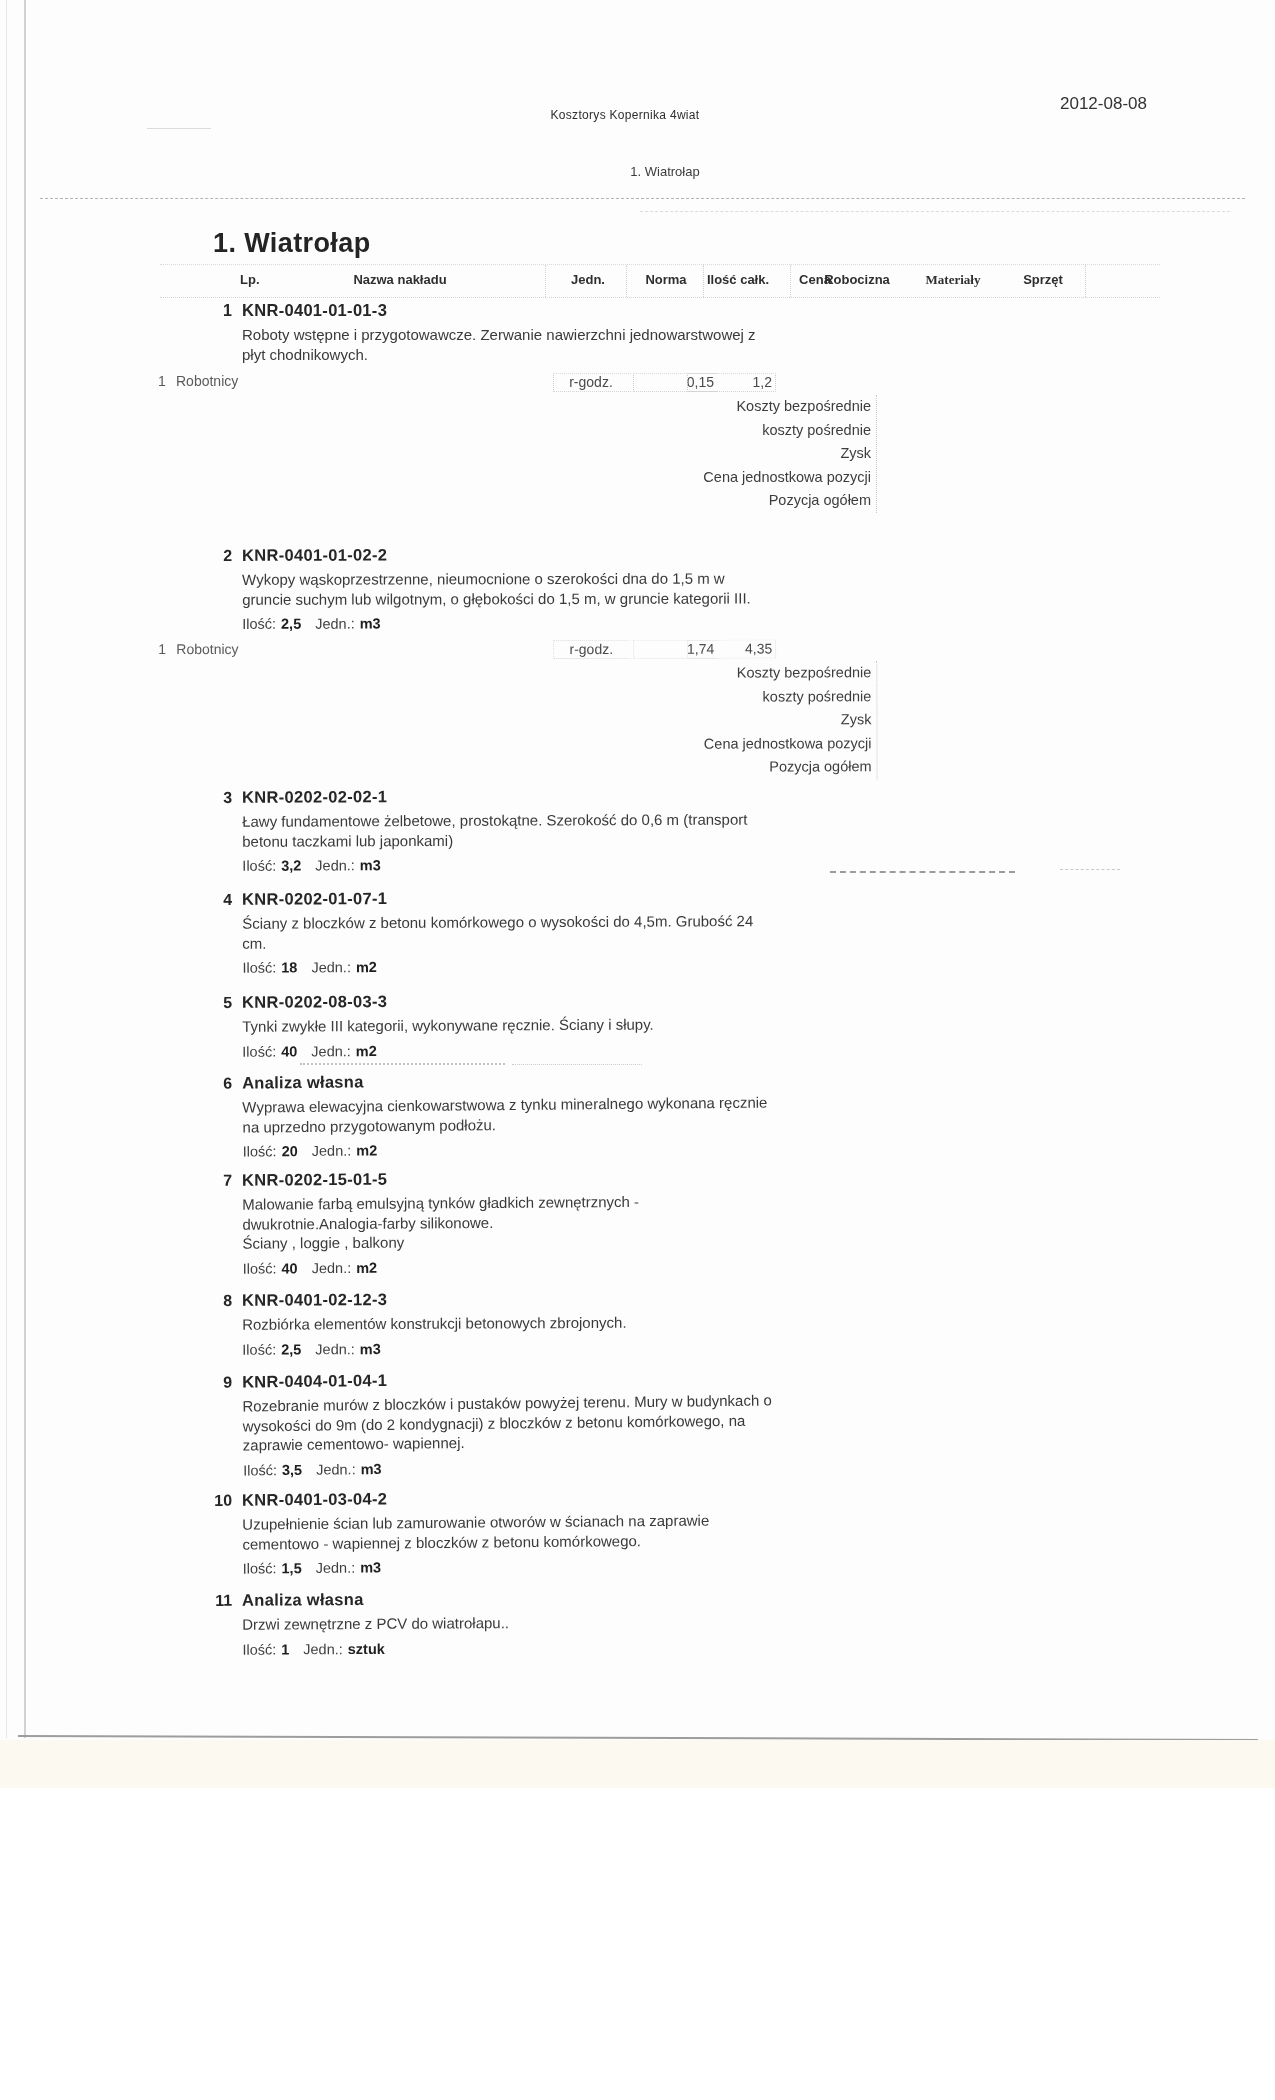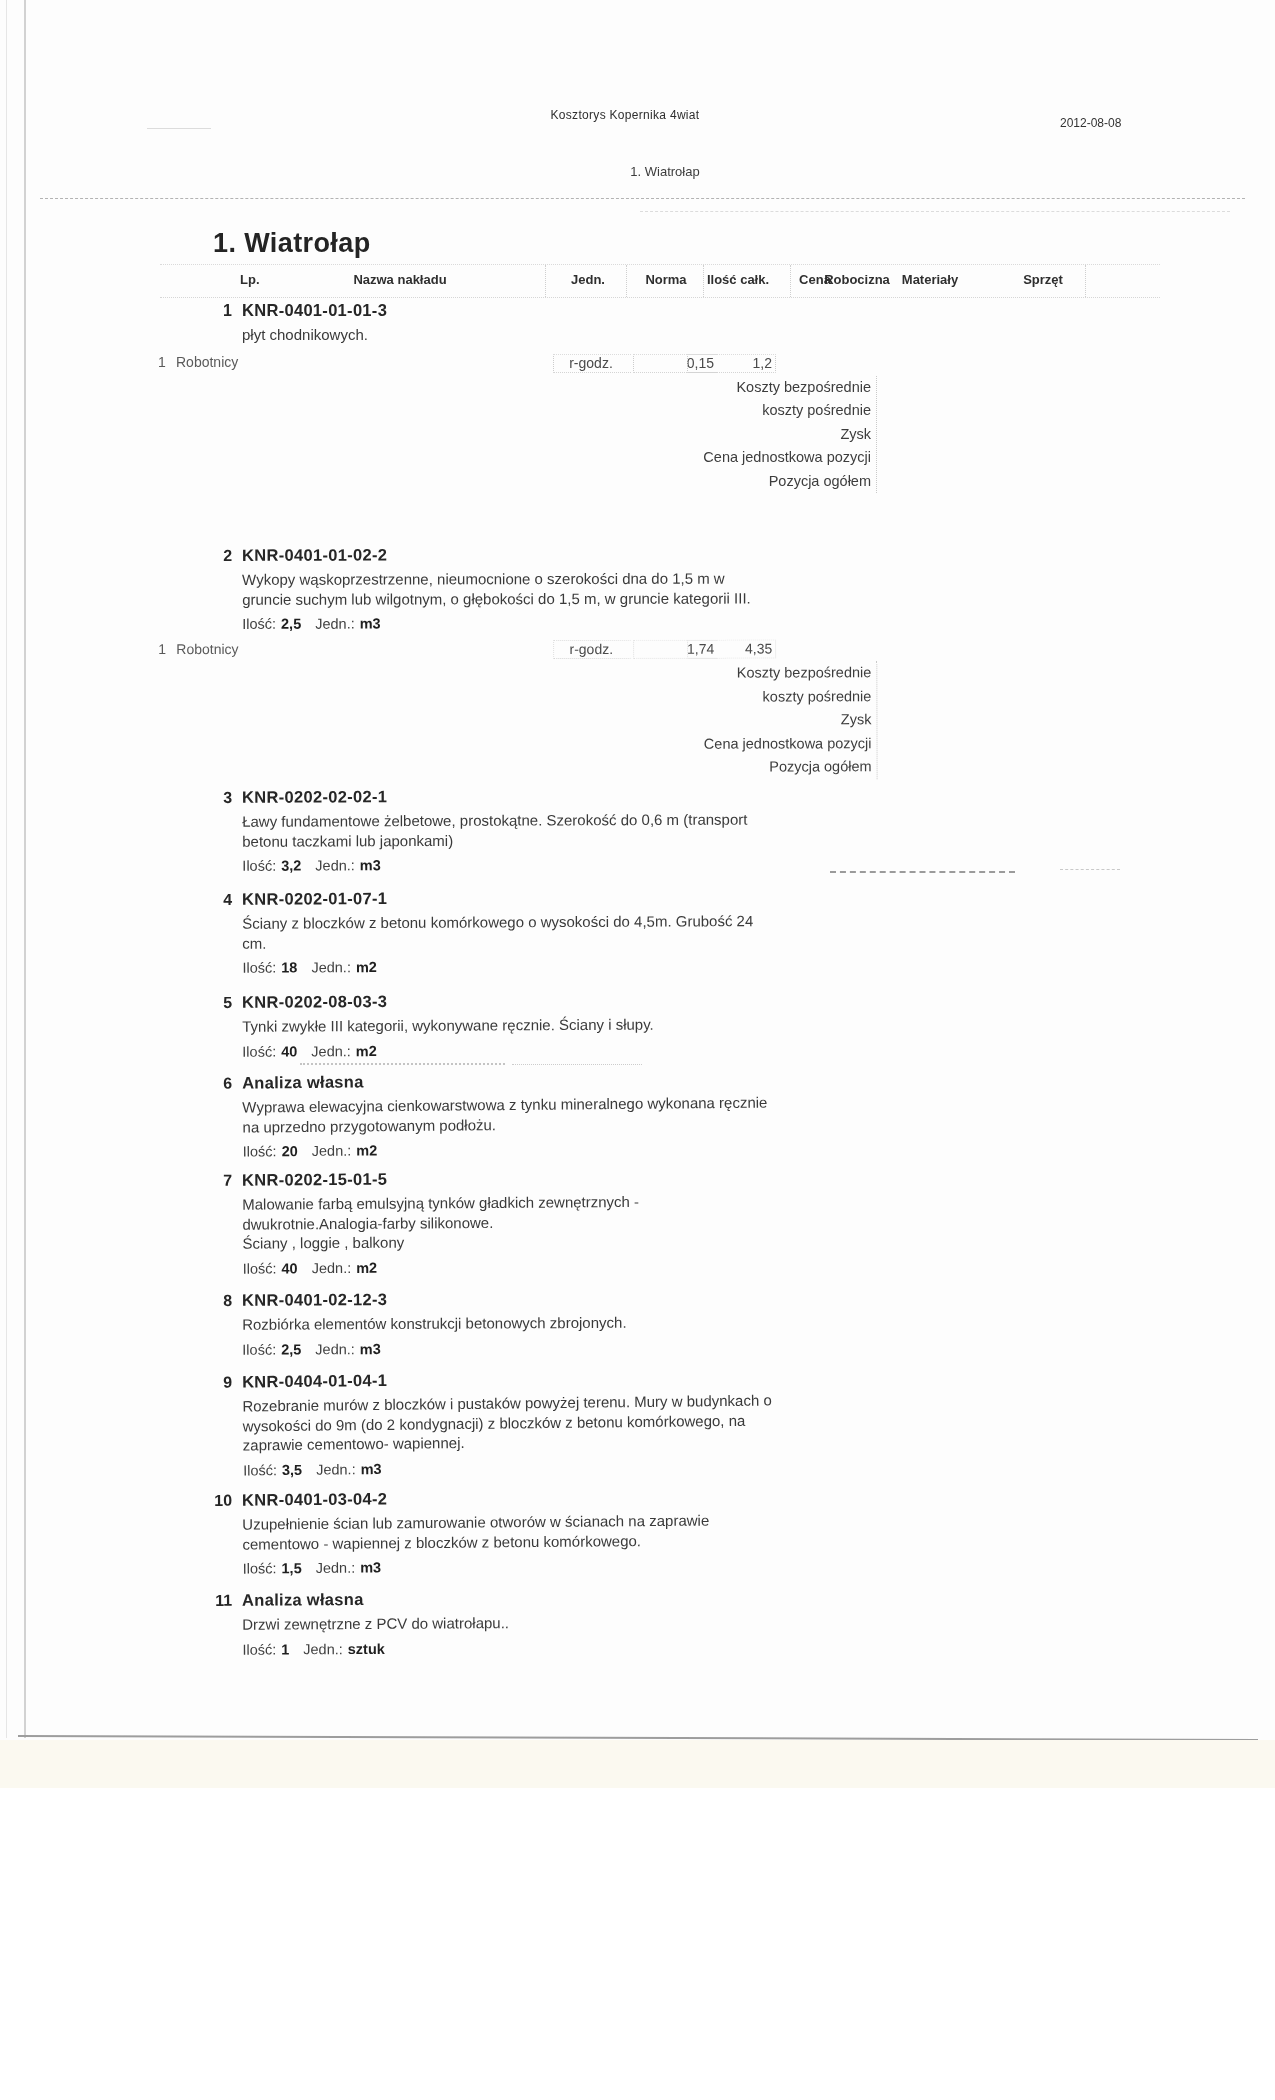--- a/index.html
+++ b/index.html
@@ -14,42 +14,42 @@
   .edge-line-a{position:absolute;left:6px;top:0;width:1px;height:1738px;background:#e6e6e6;}
   .edge-line-b{position:absolute;left:24px;top:0;width:2px;height:1738px;background:#d2d2d2;}
   .smudge{position:absolute;left:147px;top:128px;width:64px;height:1px;background:#dcdcdc;}
   .page-bottom-edge{position:absolute;left:18px;top:1735px;width:1240px;height:2px;background:#9d9d9d;
     transform:rotate(0.18deg);transform-origin:left center;}
   .below-band{position:absolute;left:0;top:1740px;width:1275px;height:48px;background:#fbf9f0;}
 
   
   .doc-title{position:absolute;left:0;top:108px;width:1250px;text-align:center;
     font-size:12px;color:#2e2e2e;letter-spacing:0.3px;}
-  .doc-date{position:absolute;left:1060px;top:116px;font-size:12px;color:#333;}
+  .doc-date{position:absolute;left:1060px;top:94px;font-size:17px;color:#333;}
   .doc-subheading{position:absolute;left:40px;top:164px;width:1250px;text-align:center;
     font-size:13px;color:#3d3d3d;}
   .rule-top{position:absolute;left:40px;top:198px;width:1205px;border-top:1px dashed #9b9b9b;opacity:.75;}
   .rule-top2{position:absolute;left:640px;top:211px;width:590px;border-top:1px dashed #cfcfcf;opacity:.7;}
 
   .section-title{position:absolute;left:213px;top:228px;margin:0;
     font-size:27px;font-weight:bold;color:#242424;letter-spacing:0.4px;}
 
   
   .thead{position:absolute;left:160px;top:264px;width:1000px;height:32px;
     border-top:1px dotted #dadada;border-bottom:1px dotted #d6d6d6;
     font-size:13px;font-weight:bold;color:#2f2f2f;}
   .thead .cell{position:absolute;top:7px;text-align:center;}
   .col-0{left:40px;width:40px;text-align:left !important;font-weight:bold;padding-left:40px;}
   .col-1{left:140px;width:200px;}
   .col-2{left:393px;width:70px;}
   .col-3{left:471px;width:70px;}
   .col-4{left:538px;width:80px;}
   .col-5{left:620px;width:70px;}
   .col-6{left:657px;width:80px;}
-  .col-7{left:730px;width:80px;}
+  .col-7{left:753px;width:80px;font-family:Liberation Serif, serif;}
   .col-8{left:843px;width:80px;}
   .vsep{position:absolute;top:0;height:32px;border-left:1px dotted #c4c4c4;opacity:.8;}
   .vs-1{left:385px;} .vs-2{left:466px;} .vs-3{left:543px;} .vs-4{left:630px;} .vs-5{left:925px;}
 
   
   .item{position:absolute;left:0;width:1275px;transform-origin:200px 0;}
   .lp{position:absolute;left:150px;top:0;width:82px;text-align:right;
     font-weight:bold;font-size:16px;color:#262626;}
   .item-content{margin-left:242px;width:680px;}
   .code{font-size:16.5px;font-weight:bold;color:#262626;letter-spacing:0.3px;
@@ -105,20 +105,21 @@
     <span class="vsep vs-3"></span>
     <span class="vsep vs-4"></span>
     <span class="vsep vs-5"></span>
   </div>
 
   <div>
       <div class="item" style="top: 302px; transform: rotate(0deg);">
         <div class="lp">1</div>
         <div class="item-content">
           <div class="code">KNR-0401-01-01-3</div>
+          <div class="desc-line">Roboty wstępne i przygotowawcze. Zerwanie nawierzchni jednowarstwowej z</div>
           <div class="desc-line">płyt chodnikowych.</div>
         </div>
         <div class="resource-row">
           <span class="rno">1</span>
           <span class="rname">Robotnicy</span>
           <span class="rcell runit">r-godz.</span>
           <span class="rcell rnorma">0,15</span>
           <span class="rcell rilosc">1,2</span>
         </div>
         <div class="cost-lines">

